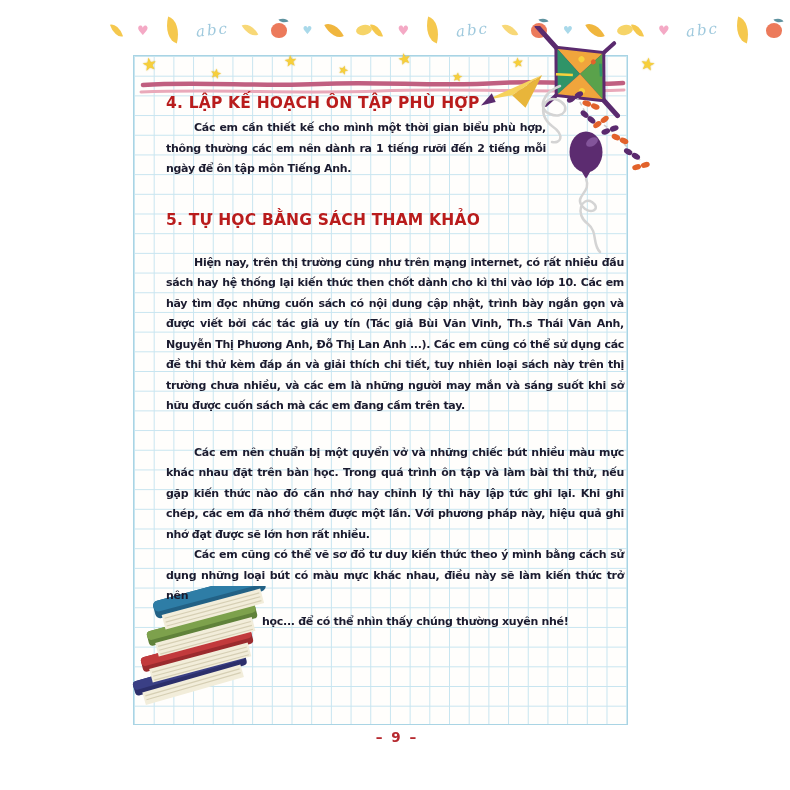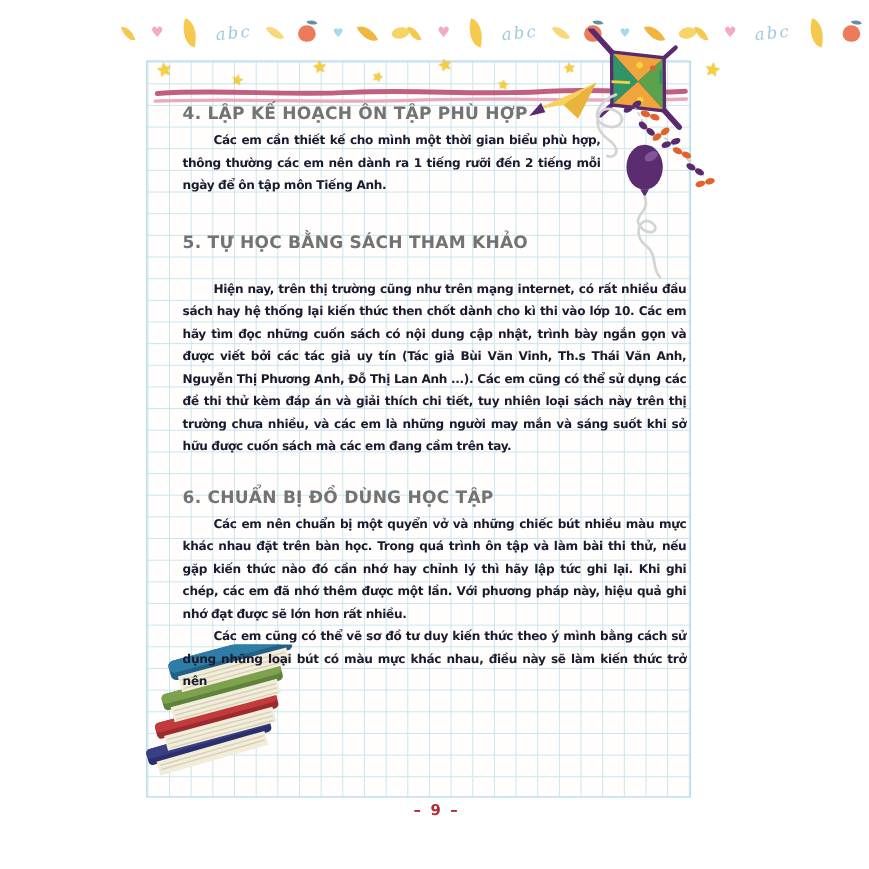--- a/index.html
+++ b/index.html
@@ -38,21 +38,21 @@
     background-size:19.7px 19.7px;
     border:1px solid #a9d4e4;
   }
   
   .star{position:absolute;color:#f7cf3a;text-shadow:0 0 1.5px #caa21d;line-height:1;}
   
   .squiggles{position:absolute;left:139px;top:77px;width:488px;height:20px;}
   
   .content{position:absolute;left:166px;top:94px;width:458px;}
   .sec-heading{
-    margin:0 0 6px 0;color:#737373;font-size:15.5px;font-weight:bold;
+    margin:0 0 6px 0;color:#b91c1c;font-size:15.5px;font-weight:bold;
     letter-spacing:0.2px;font-family:"DejaVu Sans",sans-serif;
   }
   .body-p{
     margin:0;text-align:justify;text-indent:28px;
     font-size:11px;line-height:20.5px;font-weight:bold;
     color:#1b1b2f;letter-spacing:-0.3px;
   }
   .p4{width:380px;margin-bottom:18px;}
   .p5{margin-bottom:26px;margin-top:24px;}
   .p6a{margin-bottom:0;}
@@ -224,18 +224,18 @@
   </g>
 </svg>
 
 <div class="content">
   <h2 class="sec-heading">4. LẬP KẾ HOẠCH ÔN TẬP PHÙ HỢP</h2>
   <p class="body-p p4">Các em cần thiết kế cho mình một thời gian biểu phù hợp, thông thường các em nên dành ra 1 tiếng rưỡi đến 2 tiếng mỗi ngày để ôn tập môn Tiếng Anh.</p>
 
   <h2 class="sec-heading h5m">5. TỰ HỌC BẰNG SÁCH THAM KHẢO</h2>
   <p class="body-p p5">Hiện nay, trên thị trường cũng như trên mạng internet, có rất nhiều đầu sách hay hệ thống lại kiến thức then chốt dành cho kì thi vào lớp 10. Các em hãy tìm đọc những cuốn sách có nội dung cập nhật, trình bày ngắn gọn và được viết bởi các tác giả uy tín (Tác giả Bùi Văn Vinh, Th.s Thái Văn Anh, Nguyễn Thị Phương Anh, Đỗ Thị Lan Anh ...). Các em cũng có thể sử dụng các đề thi thử kèm đáp án và giải thích chi tiết, tuy nhiên loại sách này trên thị trường chưa nhiều, và các em là những người may mắn và sáng suốt khi sở hữu được cuốn sách mà các em đang cầm trên tay.</p>
 
-  <h2 class="sec-heading h6m">6. CHUẨN BỊ ĐỒ DÙNG HỌC TẬP</h2>
   <p class="body-p p6a">Các em nên chuẩn bị một quyển vở và những chiếc bút nhiều màu mực khác nhau đặt trên bàn học. Trong quá trình ôn tập và làm bài thi thử, nếu gặp kiến thức nào đó cần nhớ hay chỉnh lý thì hãy lập tức ghi lại. Khi ghi chép, các em đã nhớ thêm được một lần. Với phương pháp này, hiệu quả ghi nhớ đạt được sẽ lớn hơn rất nhiều.</p>
   <p class="body-p p6b-start">Các em cũng có thể vẽ sơ đồ tư duy kiến thức theo ý mình bằng cách sử dụng những loại bút có màu mực khác nhau, điều này sẽ làm kiến thức trở nên</p>
+  <p class="body-p p6c-end">học... để có thể nhìn thấy chúng thường xuyên nhé!</p>
 </div>
 
 <div class="page-number">– 9 –</div>
 
 </body></html>

